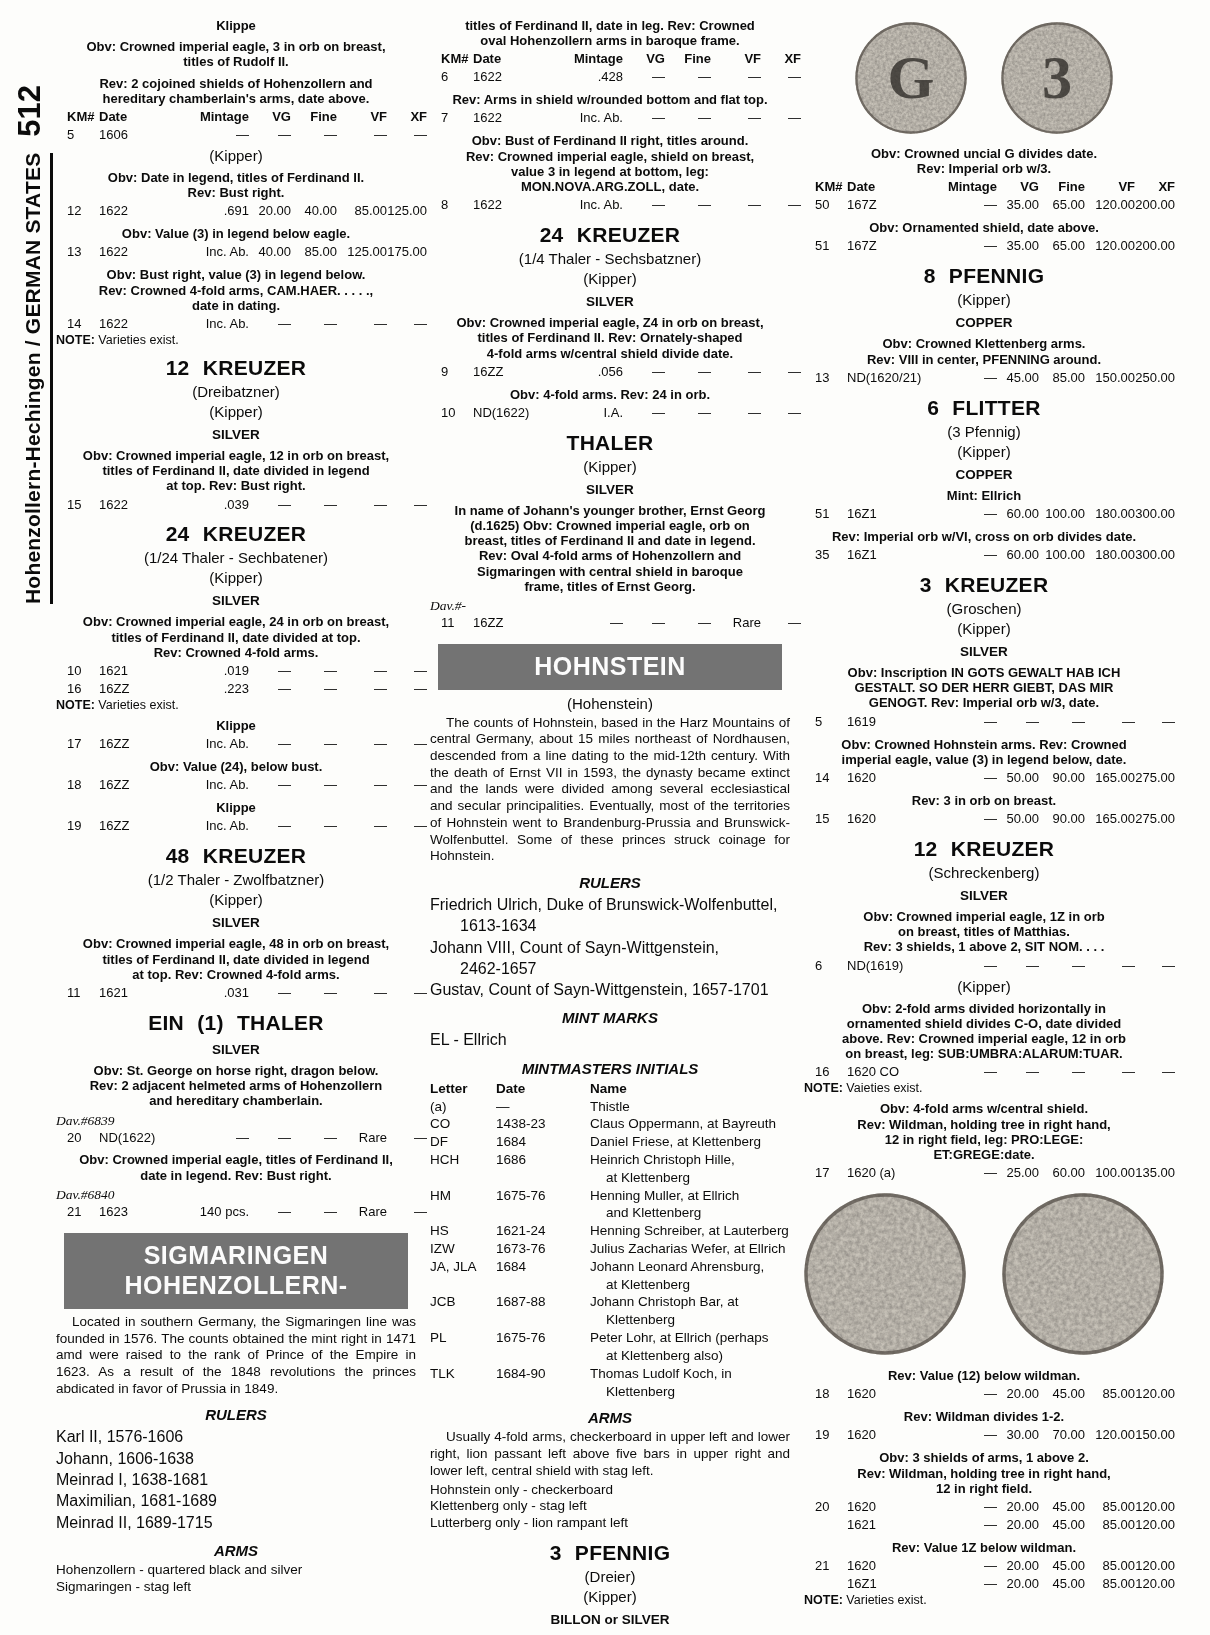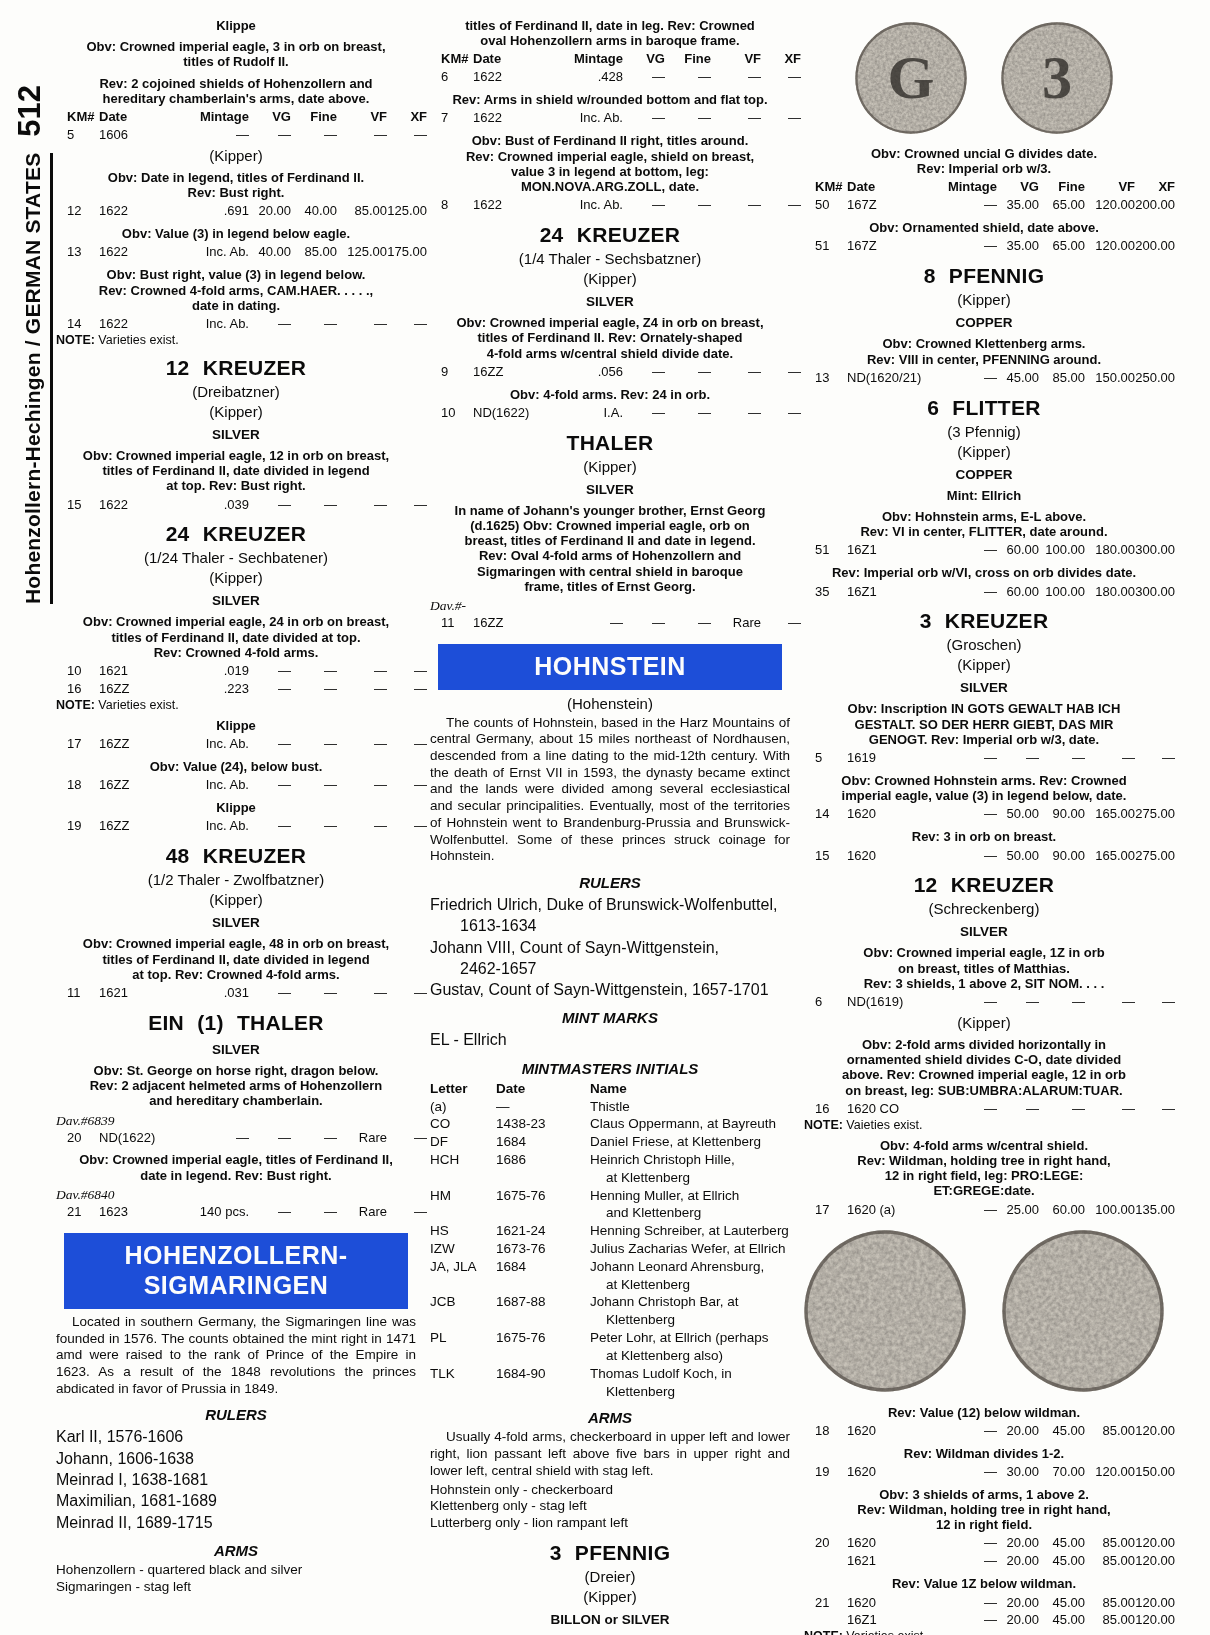--- a/index.html
+++ b/index.html
@@ -17,21 +17,21 @@
   .metal{font-size:13.5px;font-weight:bold;text-align:center;margin:7px 0 0;}
   .desc{font-size:13px;font-weight:bold;text-align:center;line-height:1.17;margin:6px 0 2px;}
   .grid{display:grid;grid-template-columns:32px 88px 62px 42px 46px 50px 40px;
         font-size:13px;line-height:1.38;align-items:baseline;padding-left:11px;}
   .grid.hd{font-weight:bold;margin-top:2px;}
   .c0{text-align:left;} .c1{text-align:left;} .c2{text-align:right;}
   .c3,.c4,.c5,.c6{text-align:right;}
   .note{font-size:12.5px;margin:0 0 3px;}
   .note b{font-weight:bold;}
   .dav{font-family:"Liberation Serif",serif;font-style:italic;font-size:13.5px;margin-top:4px;}
-  .banner{background:#1d4ed8;color:#fcfcfc;text-align:center;font-weight:bold;
+  .banner{background:#737373;color:#fcfcfc;text-align:center;font-weight:bold;
           font-size:25px;line-height:1.22;padding:7px 4px 8px;margin:12px 8px 5px;letter-spacing:0.5px;}
   .chead{font-size:15px;font-weight:bold;text-align:center;margin:9px 0 3px;font-style:italic;}
   .plain{font-size:16px;line-height:1.33;}
   .plain.sm{font-size:13.5px;line-height:1.25;}
   .plain.ind{padding-left:30px;}
   .para{font-size:13.5px;line-height:1.24;text-align:justify;text-indent:16px;margin:2px 0;}
   .mm{display:grid;grid-template-columns:66px 94px 1fr;font-size:13.5px;line-height:1.32;}
   .mm.hd{font-weight:bold;}
   .mm .cont{padding-left:16px;}
   .coins{display:flex;justify-content:center;align-items:center;gap:30px;margin:8px 0 6px;}
@@ -241,22 +241,22 @@
         <div class="grid">
           <div class="c0">21</div>
           <div class="c1">1623</div>
           <div class="c2">140 pcs.</div>
           <div class="c3">—</div>
           <div class="c4">—</div>
           <div class="c5">Rare</div>
           <div class="c6">—</div>
         </div>
         <div class="banner">
+          <div>SIGMARINGEN</div>
           <div>HOHENZOLLERN-</div>
-          <div>SIGMARINGEN</div>
         </div>
         <div class="para">Located in southern Germany, the Sigmaringen line was founded in 1576. The counts obtained the mint right in 1471 amd were raised to the rank of Prince of the Empire in 1623. As a result of the 1848 revolutions the princes abdicated in favor of Prussia in 1849.</div>
         <div class="chead">RULERS</div>
         <div class="plain">Karl II, 1576-1606</div>
         <div class="plain">Johann, 1606-1638</div>
         <div class="plain">Meinrad I, 1638-1681</div>
         <div class="plain">Maximilian, 1681-1689</div>
         <div class="plain">Meinrad II, 1689-1715</div>
         <div class="chead">ARMS</div>
         <div class="plain sm">Hohenzollern - quartered black and silver</div>
@@ -561,24 +561,20 @@
           <div class="c5">150.00</div>
           <div class="c6">250.00</div>
         </div>
         <div class="h">6 FLITTER</div>
         <div class="sub">(3 Pfennig)</div>
         <div class="sub">(Kipper)</div>
         <div class="metal">COPPER</div>
         <div class="desc">
           <div>Mint: Ellrich</div>
         </div>
-        <div class="desc">
-          <div>Obv: Hohnstein arms, E-L above.</div>
-          <div>Rev: VI in center, FLITTER, date around.</div>
-        </div>
         <div class="grid">
           <div class="c0">51</div>
           <div class="c1">16Z1</div>
           <div class="c2">—</div>
           <div class="c3">60.00</div>
           <div class="c4">100.00</div>
           <div class="c5">180.00</div>
           <div class="c6">300.00</div>
         </div>
         <div class="desc">

